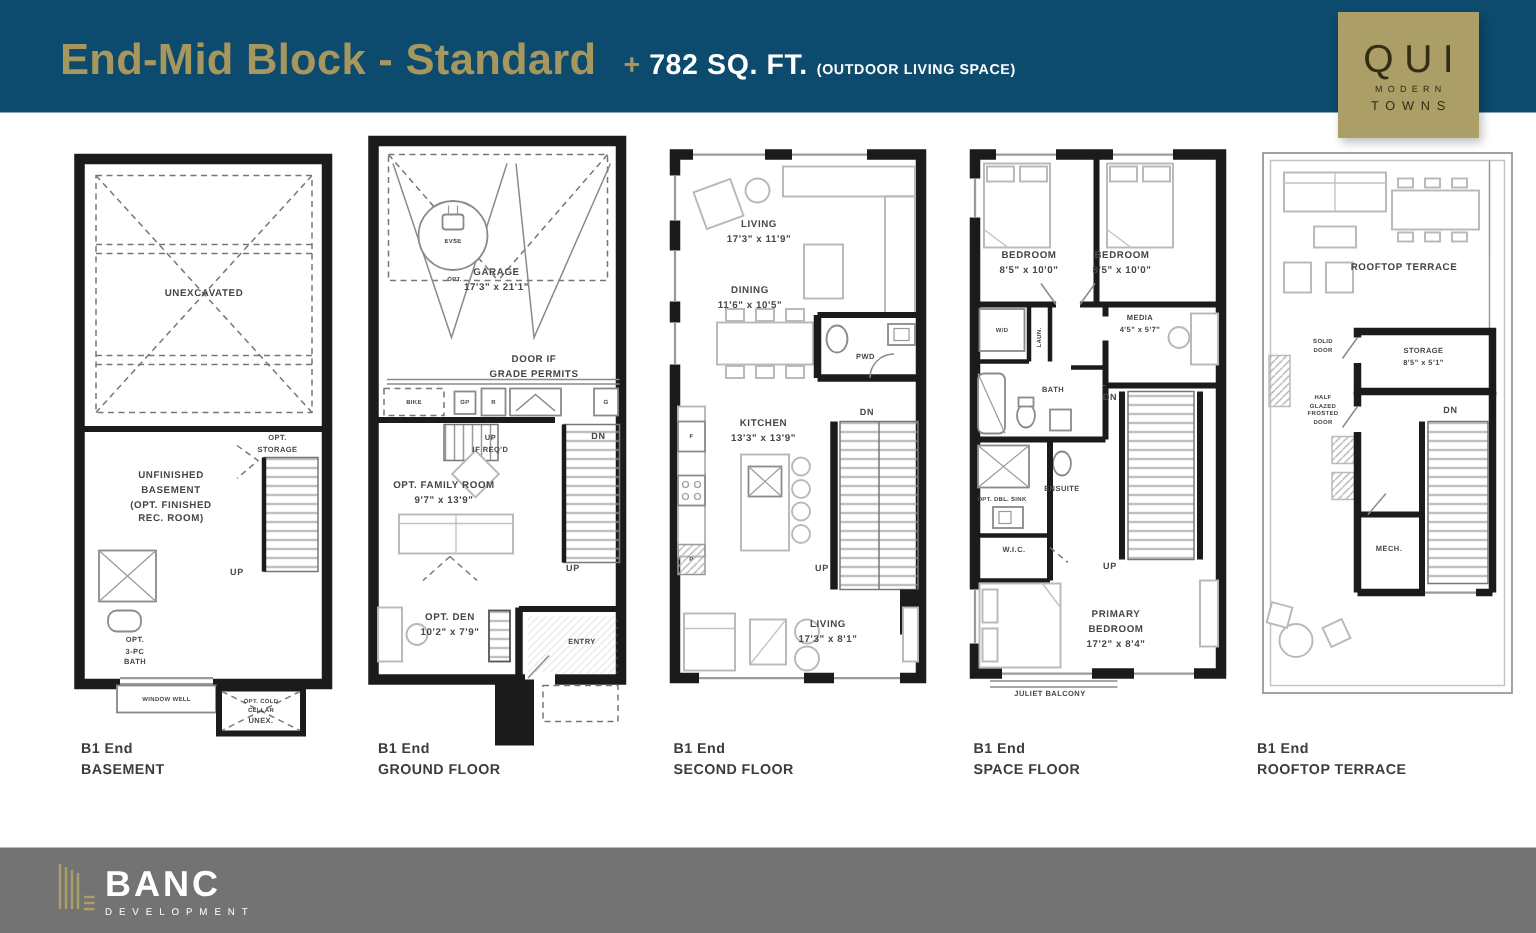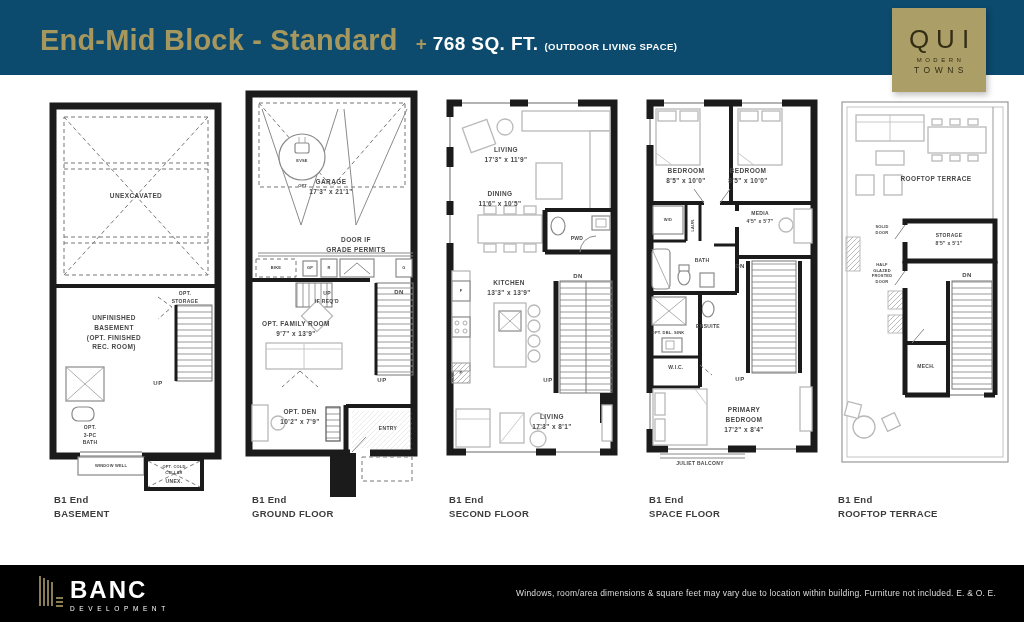--- a/index.html
+++ b/index.html
@@ -51,36 +51,36 @@
   .thin{ fill:none; stroke:#8a8a8a; stroke-width:1; }
   .win { stroke:#9a9a9a; stroke-width:1.5; }
   .fur { fill:#ffffff; stroke:#b9b9b9; stroke-width:1.3; }
   .furl{ stroke:#c2c2c2; stroke-width:0.9; }
   .fix { fill:#ffffff; stroke:#8a8a8a; stroke-width:1.2; }
   .fixl{ stroke:#9a9a9a; stroke-width:0.8; }
   .st  { fill:url(#treads); stroke:#777; stroke-width:1; }
 
   
   .footer { position:absolute; left:0; bottom:0; width:1024px; height:57px;
-            background:#000000; display:flex; align-items:center; }
+            background:#737373; display:flex; align-items:center; }
   .banc { display:flex; align-items:flex-end; margin-left:38px; gap:6px; }
   .banc-text { display:flex; flex-direction:column; }
   .banc-word { color:#ffffff; font-size:24px; font-weight:bold; letter-spacing:2px; line-height:1; }
   .banc-sub  { color:#ffffff; font-size:6.5px; letter-spacing:4.6px; margin-top:3px; }
   .disclaimer { margin-left:auto; margin-right:28px; text-align:right;
                 color:#dedede; font-size:8.5px; line-height:1.6; letter-spacing:0.2px; }
 </style>
 </head>
 <body>
 
 <div class="header">
   <div class="title">End-Mid Block - Standard</div>
   <div class="sqft">
     <span class="plus">+</span>
-    <span class="big">768 SQ. FT.</span>
+    <span class="big">782 SQ. FT.</span>
     <span class="note">(OUTDOOR LIVING SPACE)</span>
   </div>
 </div>
 
 <div class="qui">
   <div class="word">QUI</div>
   <div class="l1">MODERN</div>
   <div class="l2">TOWNS</div>
 </div>
 
@@ -521,15 +521,14 @@
         <line x1="18" y1="26" x2="25" y2="26"></line>
         <line x1="18" y1="30" x2="25" y2="30"></line>
       </g>
     </svg>
     <div class="banc-text">
       <span class="banc-word">BANC</span>
       <span class="banc-sub">DEVELOPMENT</span>
     </div>
   </div>
   <div class="disclaimer">
-    <div>Windows, room/area dimensions &amp; square feet may vary due to location within building. Furniture not included. E. &amp; O. E.</div>
   </div>
 </div>
 
 </body></html>

